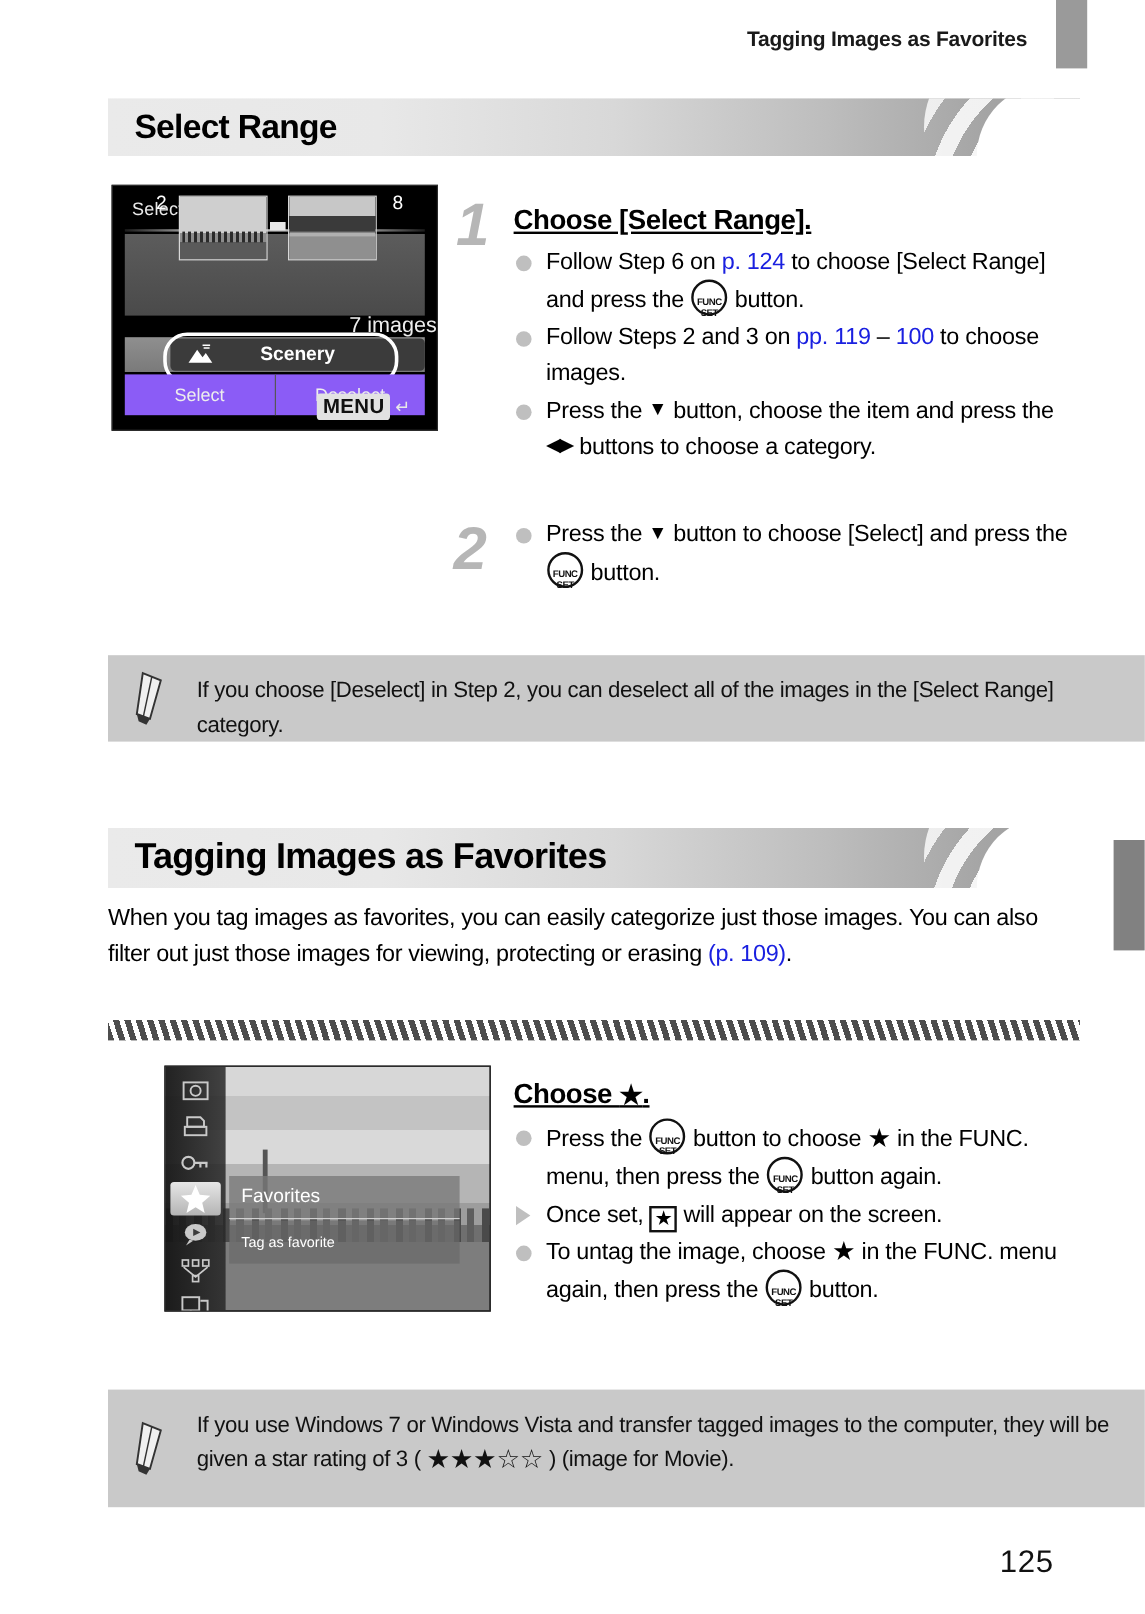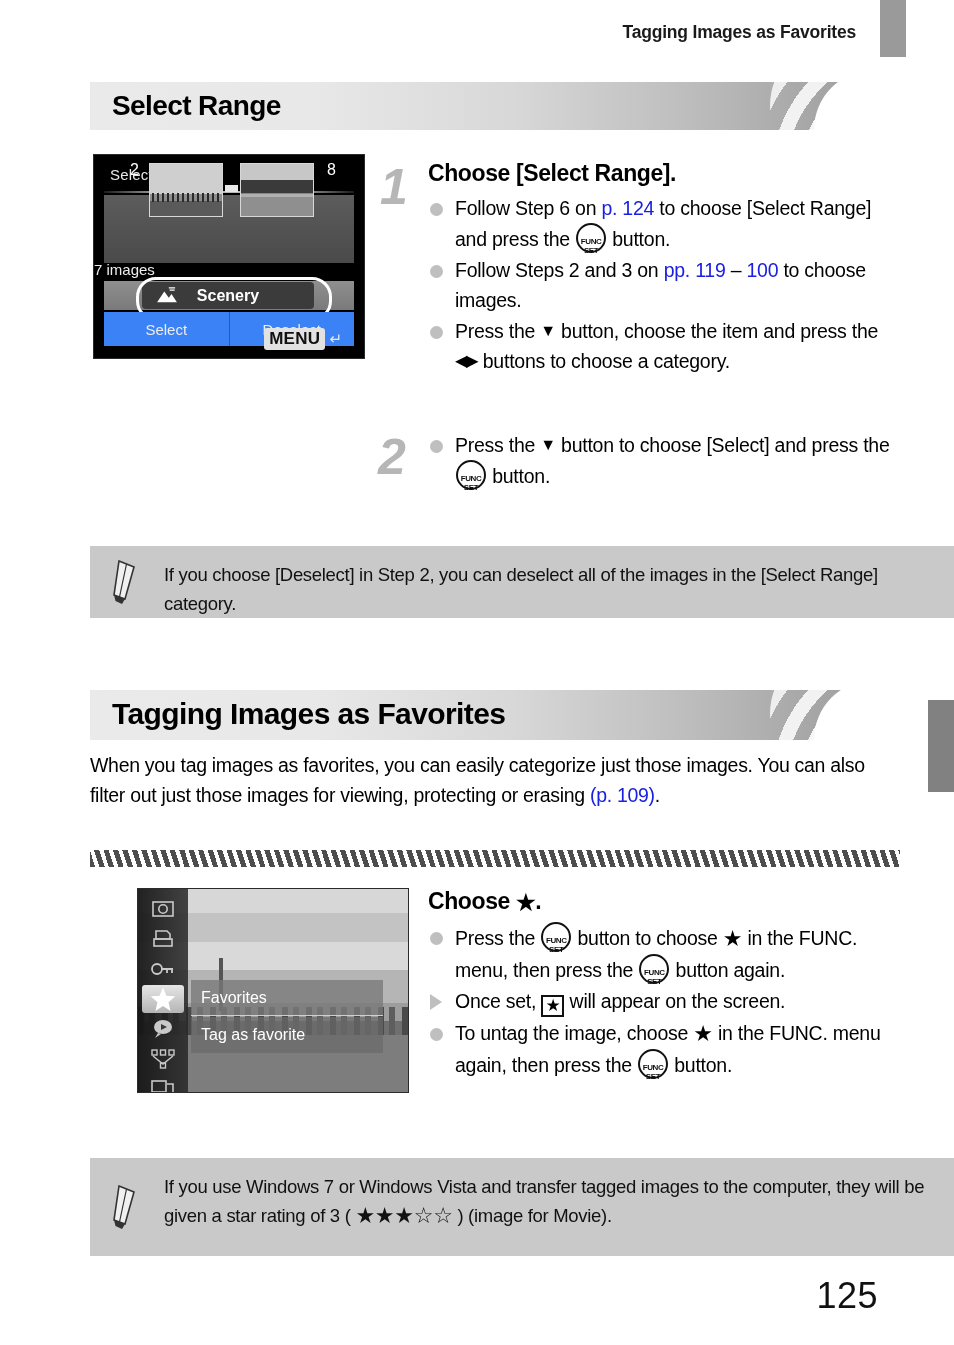--- a/index.html
+++ b/index.html
@@ -143,48 +143,48 @@
     content:"";
     position:absolute; left:0; right:0; top:55%; height:8%;
     background:#d2d2d2; opacity:.5;
   }
   .sr-dash {
     position: absolute; left: 131px; top: 30px;
     width: 13px; height: 7px; background: #e8e8e8;
   }
   .sr-count {
     position: absolute; left: 0; right: 0; top: 106px;
-    text-align: left; color: #ededed; font-size: 15px;
+    text-align: right; color: #ededed; font-size: 18px;
   }
   .sr-cat-row {
     position: absolute; left: 10px; right: 10px; top: 126px; height: 29px;
     background: linear-gradient(to bottom, #8f8f8f, #7a7a7a);
   }
   .sr-cat-pill {
     position: absolute; left: 48px; top: 127px;
-    width: 172px; height: 27px;
+    width: 212px; height: 27px;
     background: #3b3b3b;
     border-radius: 4px;
     color: #fff;
     display: flex; align-items: center; justify-content: center;
     font-size: 16px; font-weight: bold;
   }
   .sr-cat-icon {
     position: absolute; left: 62px; top: 131px;
     width: 22px; height: 18px;
   }
   .sr-highlight-ellipse {
     position: absolute; left: 42px; top: 122px;
     width: 190px; height: 38px;
     border: 3px solid #ffffff;
     border-radius: 20px;
   }
   .sr-btn-row {
     position: absolute; left: 10px; right: 10px; top: 157px; height: 34px;
-    background: #3b82f6;
+    background: #8b5cf6;
     display: flex;
   }
   .sr-btn {
     flex: 1; display: flex; align-items: center; justify-content: center;
     color: #ededed; font-size: 15px;
   }
   .sr-btn + .sr-btn { border-left: 1px solid #565656; }
   .sr-menu {
     position: absolute; right: 22px; bottom: 8px;
     display: flex; align-items: center; gap: 4px;
@@ -239,38 +239,39 @@
     position: absolute; left: 53px; top: 91px; width: 192px; height: 36px;
     background: rgba(120,120,120,.78);
     border-bottom: 1px solid #cfcfcf;
     color: #fff; font-size: 16px;
     display: flex; align-items: center; padding-left: 10px;
     box-sizing: border-box;
   }
   .fav-menu-item {
     position: absolute; left: 53px; top: 128px; width: 192px; height: 36px;
     background: rgba(105,105,105,.70);
-    color: #fff; font-size: 16px;
+    color: #fff; font-size: 12px;
     display: flex; align-items: center; padding-left: 10px;
     box-sizing: border-box;
   }
 
   
   .step-block { position: absolute; }
   .step-num {
     position: absolute;
     font-size: 50px; font-weight: bold;
     color: #b6b6b6;
     font-style: italic;
     line-height: 1;
     letter-spacing: -3px;
   }
   .step-title {
     font-size: 23px; font-weight: bold; letter-spacing: -0.4px;
-    margin: 0 0 6px 0;
+    margin: 10px 0 6px 0;
+    text-decoration: underline;
   }
   .bullets { margin: 0; padding: 0; list-style: none; }
   .bullets li {
     position: relative;
     padding-left: 27px;
     font-size: 19.5px;
     line-height: 30px;
     margin-bottom: 1px;
     letter-spacing: -0.25px;
   }
@@ -348,21 +349,21 @@
     background: repeating-linear-gradient(
       72deg,
       #4d4d4d 0 5px,
       #ffffff 5px 9px
     );
   }
 
   
   .page-number {
     position: absolute; right: 76px; bottom: 28px;
-    font-size: 36px; color: #111; letter-spacing: 0.5px;
+    font-size: 26px; color: #111; letter-spacing: 0.5px;
   }
 </style>
 </head>
 <body>
 
 <div class="running-header">Tagging Images as Favorites</div>
 <div class="edge-tab edge-tab-1"></div>
 <div class="edge-tab edge-tab-2"></div>
 
 <div class="section-bar" id="bar-select-range">

